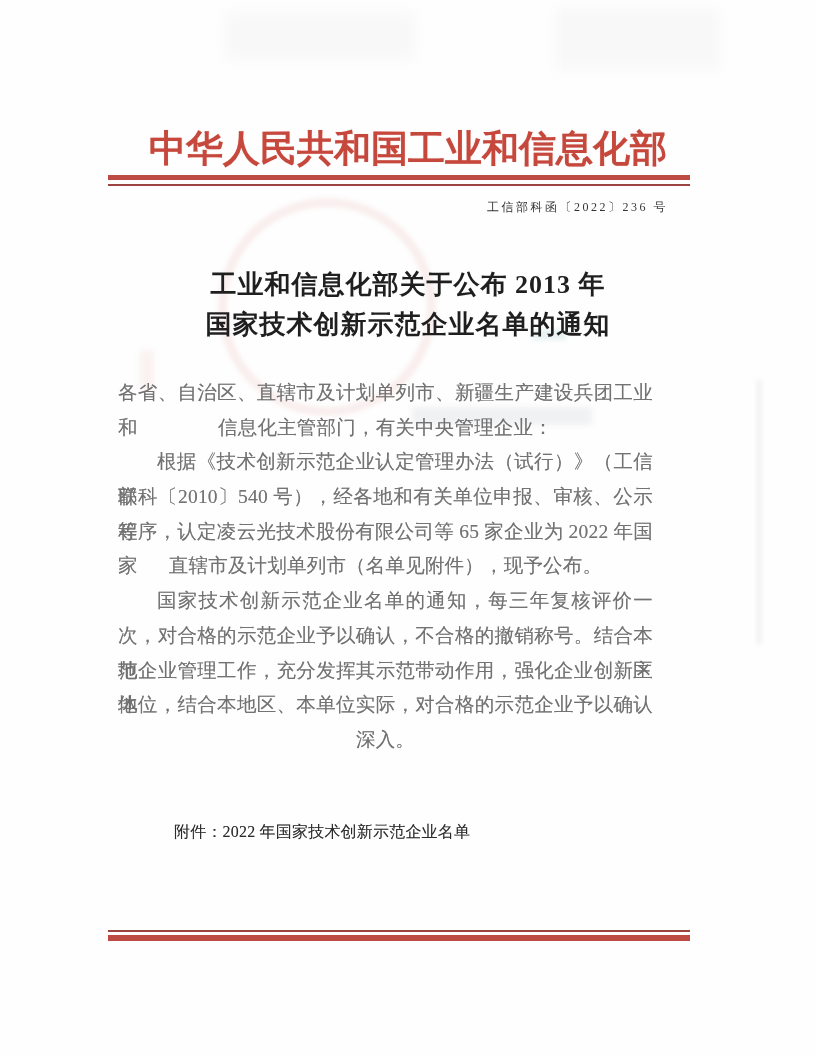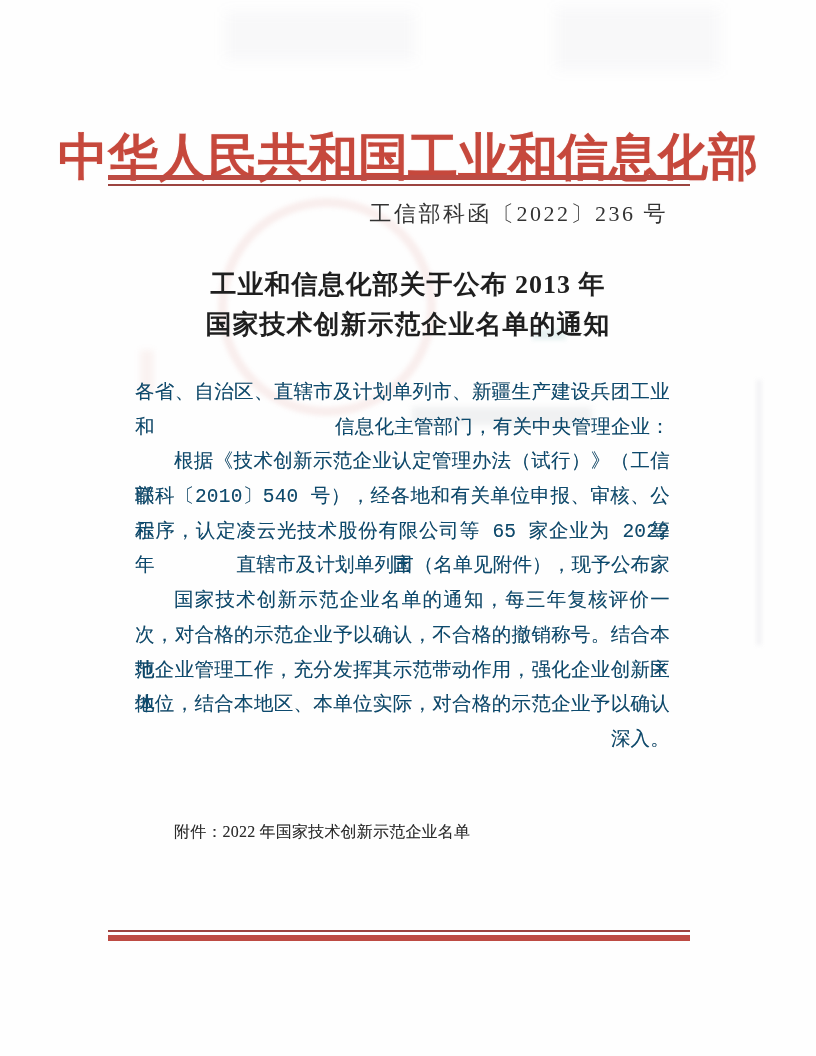--- a/index.html
+++ b/index.html
@@ -25,64 +25,63 @@
   .sm-top-left   { left: 225px; top: 12px;  width: 190px; height: 48px;  background: rgba(140,144,155,0.05); filter: blur(7px); }
   .sm-top-right  { left: 555px; top: 8px;   width: 165px; height: 62px;  background: rgba(140,144,155,0.05); filter: blur(7px); }
   .sm-ghost-text { left: 412px; top: 407px; width: 180px; height: 18px;  background: rgba(120,126,138,0.10); filter: blur(3px); }
   .sm-teal       { left: 532px; top: 329px; width: 34px;  height: 11px;  background: rgba(30,135,125,0.10);  filter: blur(2px); }
   .sm-right-edge { left: 756px; top: 380px; width: 6px;   height: 265px; background: rgba(150,152,162,0.10); filter: blur(2px); }
   .sm-red-left   { left: 140px; top: 350px; width: 14px;  height: 42px;  background: rgba(205,78,64,0.07);   filter: blur(3px); }
 
   .org-name {
     position: absolute;
     left: 0; right: 0; top: 127px;
-    margin: 8px;
+    margin: 0;
     text-align: center;
-    font-size: 50px;
+    font-size: 37px;
     line-height: 44px;
     font-weight: 700;
     letter-spacing: 0px;
     color: var(--header-red, #c6483c);
     text-shadow: 0 0 1px rgba(198,72,60,0.35);
   }
 
   .rule-top { position: absolute; left: 108px; top: 175px; width: 582px; }
   .rule-top .bar-thick { height: 5px; background: var(--rule-red, #bd4b43); }
   .rule-top .bar-thin  { height: 2px; background: var(--rule-dark, #9c4440); margin-top: 4px; }
 
   .doc-number {
     position: absolute;
     top: 199px; right: 148px;
-    font-size: 22px;
+    font-size: 12px;
     letter-spacing: 2.5px;
     color: #333333;
   }
 
   .title {
     position: absolute;
     left: 0; right: 0; top: 265px;
     text-align: center;
     font-size: 26px;
     line-height: 40px;
     font-weight: 700;
     letter-spacing: 1px;
     color: #1f1f1f;
   }
 
   .body-text {
     position: absolute;
-    left: 135px; top: 376px;
+    left: 118px; top: 376px;
     width: 535px;
     font-size: 19.5px;
     letter-spacing: 0.2px;
-    color: #0c4a6e;
+    color: #737373;
     text-shadow: 0 0 0.5px rgba(40,40,40,0.35);
-    font-family: Liberation Mono, monospace;
   }
-  .ln { line-height: 34.7px; height: 34.7px; text-align: right; }
+  .ln { line-height: 34.7px; height: 34.7px; text-align: center; }
   .ln.fill { text-align: justify; text-align-last: justify; }
   .ln.ind  { text-indent: 39px; }
 
   .attachment {
     position: absolute;
     left: 135px; top: 818px;
     width: 535px;
     font-size: 16px;
     letter-spacing: 0.2px;
     line-height: 28px;

